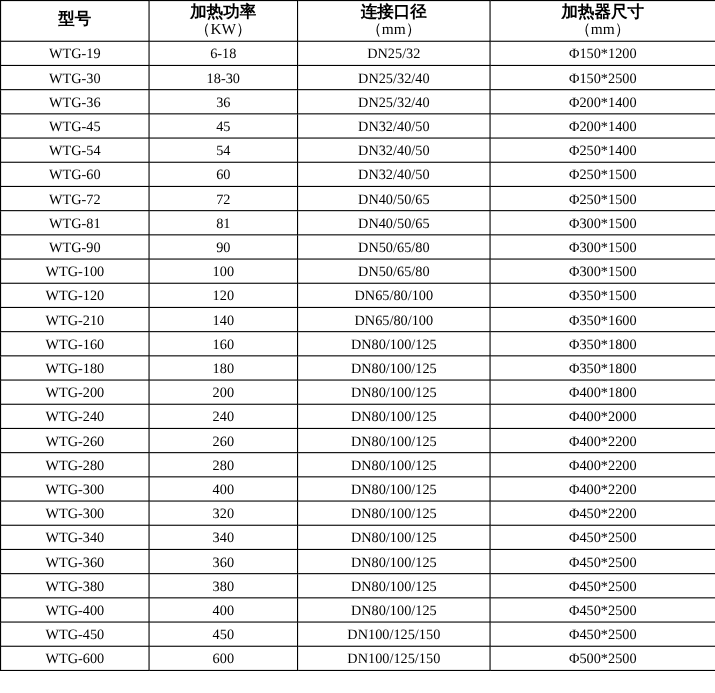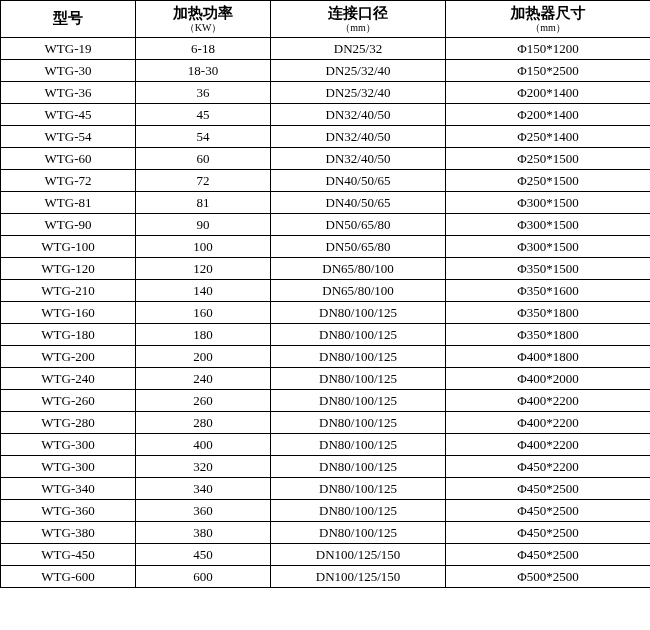--- a/index.html
+++ b/index.html
@@ -27,21 +27,21 @@
     padding: 0;
   }
   thead th {
     height: 36px;
     font-weight: bold;
     font-size: 15px;
     line-height: 1.15;
   }
   thead th .unit {
     display: block;
-    font-size: 10px;
+    font-size: 14px;
     font-weight: normal;
     line-height: 1.1;
   }
   tbody td {
     height: 21px;
     font-size: 13px;
     font-weight: normal;
     white-space: nowrap;
   }
   col.c-model   { width: 135px; }
@@ -212,20 +212,26 @@
         <td>DN80/100/125</td>
         <td>Φ450*2500</td>
       </tr>
       <tr>
         <td>WTG-380</td>
         <td>380</td>
         <td>DN80/100/125</td>
         <td>Φ450*2500</td>
       </tr>
       <tr>
+        <td>WTG-400</td>
+        <td>400</td>
+        <td>DN80/100/125</td>
+        <td>Φ450*2500</td>
+      </tr>
+      <tr>
         <td>WTG-450</td>
         <td>450</td>
         <td>DN100/125/150</td>
         <td>Φ450*2500</td>
       </tr>
       <tr>
         <td>WTG-600</td>
         <td>600</td>
         <td>DN100/125/150</td>
         <td>Φ500*2500</td>

